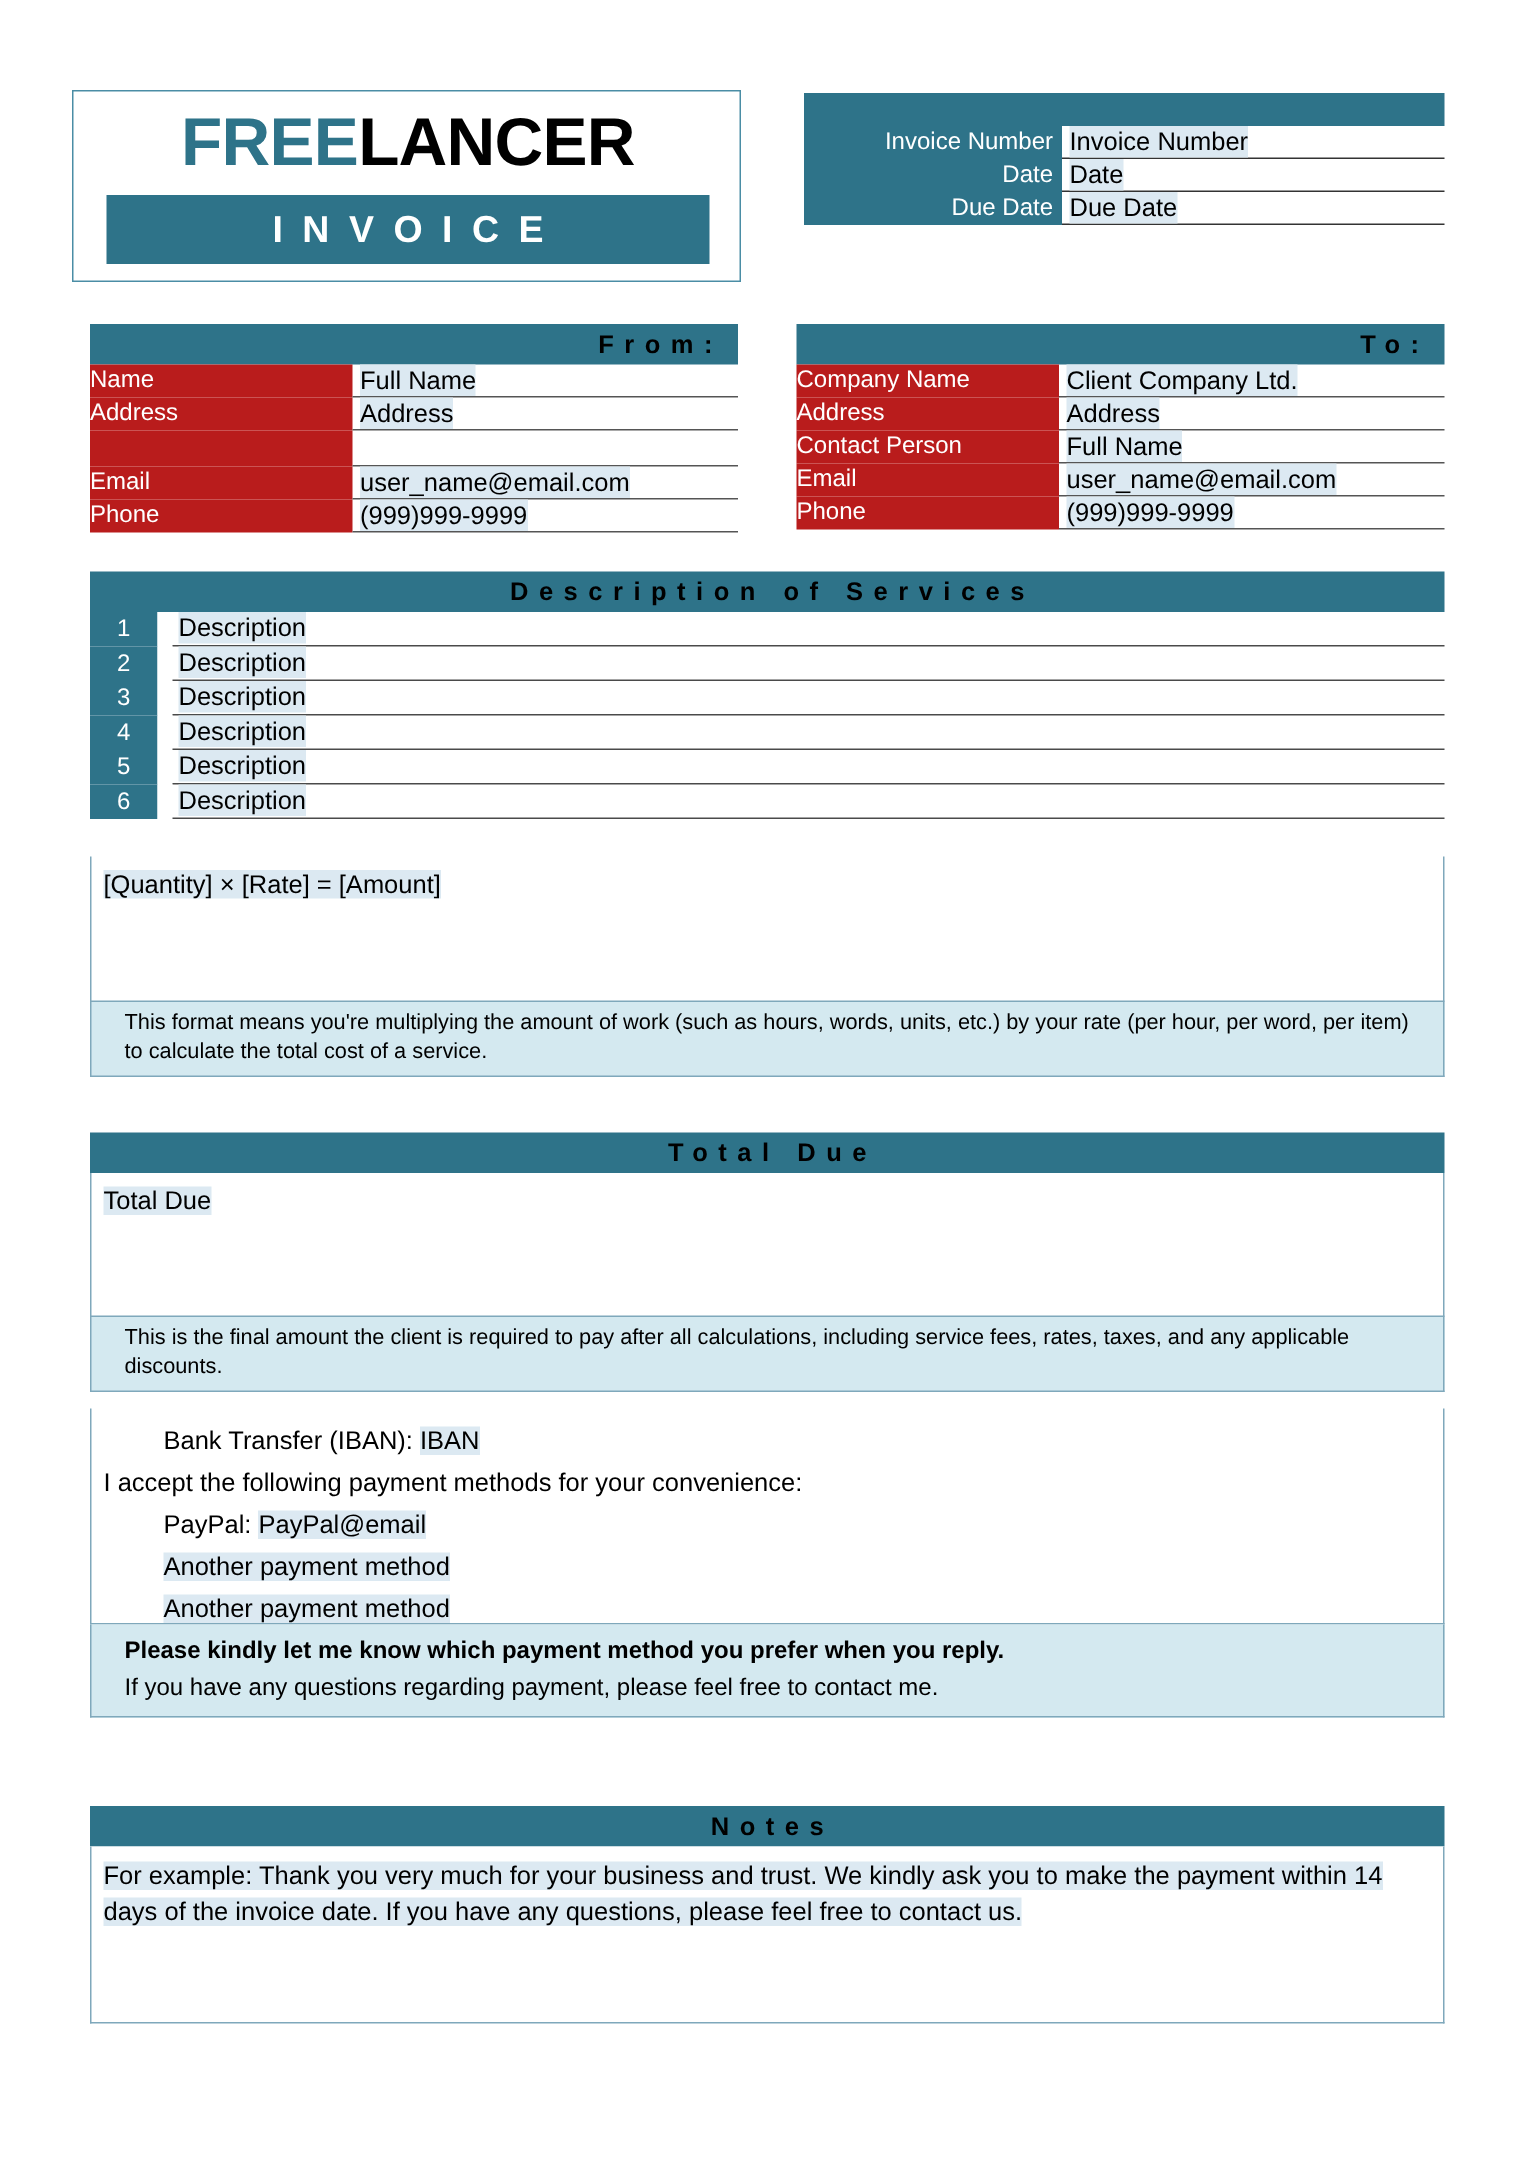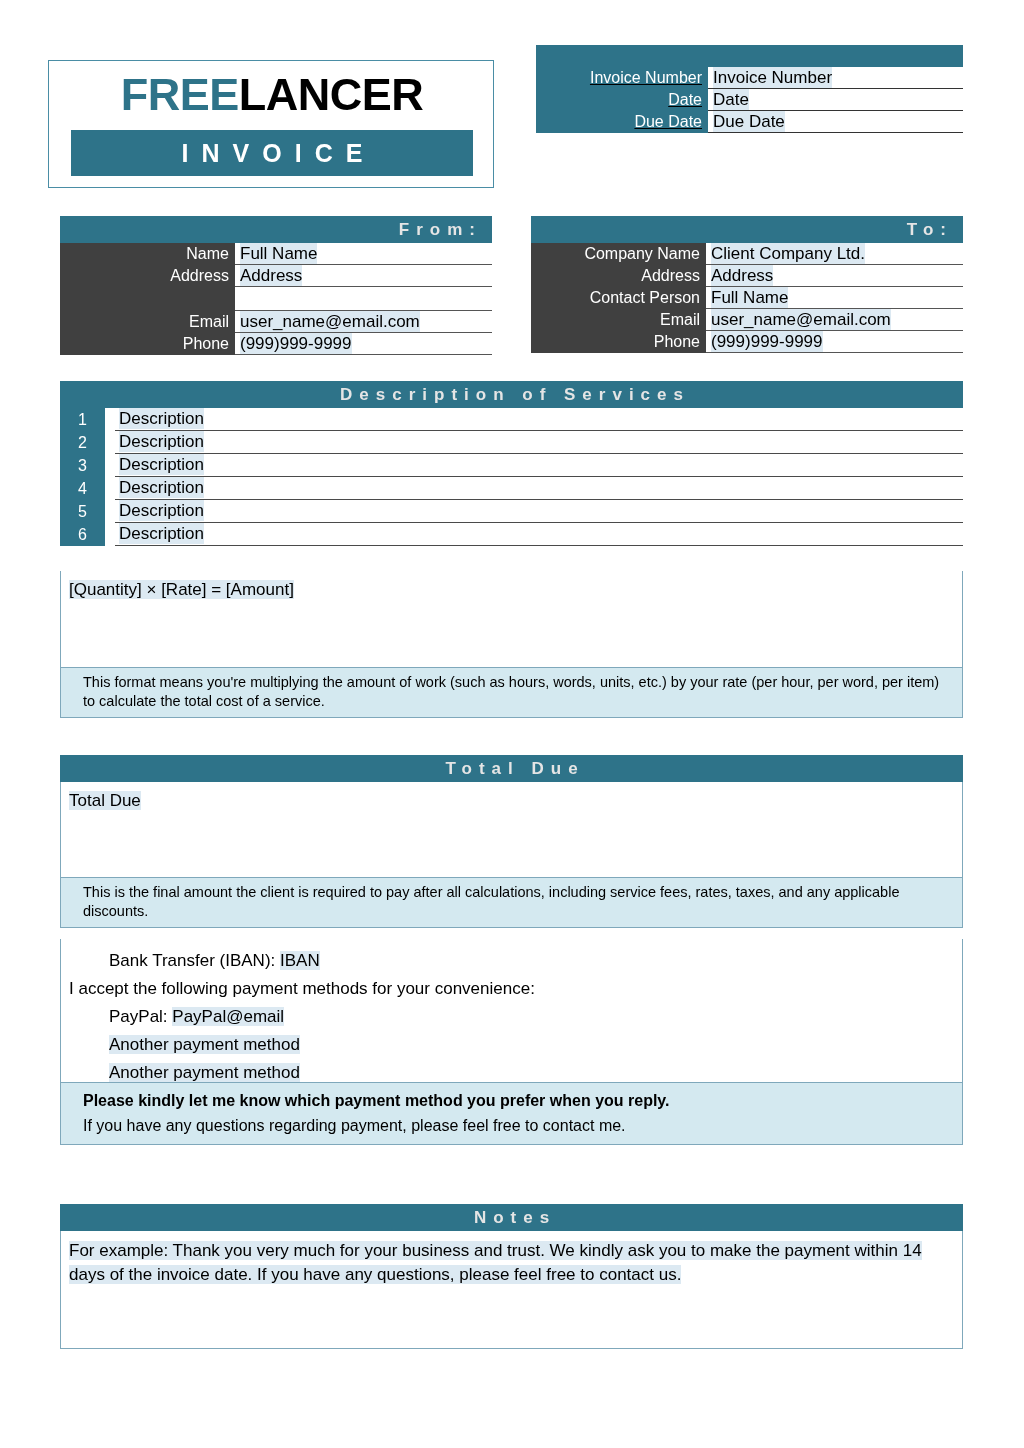--- a/index.html
+++ b/index.html
@@ -39,59 +39,58 @@
     color: #ffffff;
     font-size: 25px; font-weight: bold;
     letter-spacing: 13px;
     text-align: center;
     line-height: 46px;
     text-indent: 13px;
   }
 
   
   .meta {
-    position: absolute; left: 536px; top: 45px;
+    position: absolute; left: 536px; top: 62px;
     width: 427px;
-    text-decoration: underline;
   }
   .meta-cap { height: 22px; background: #2e7389; }
   .meta-row { display: flex; height: 22px; align-items: stretch; }
   .meta-label {
     width: 172px; background: #2e7389; color: #ffffff;
     font-size: 16px; line-height: 22px; text-align: right;
     padding-right: 6px; white-space: nowrap;
   }
   .meta-val-wrap {
     flex: 1; border-bottom: 1.5px solid #333; position: relative;
     padding-left: 5px;
   }
   .meta-val {
     font-size: 17px; line-height: 21px;
     background: #dce9f2; display: inline-block; white-space: nowrap;
   }
 
   
   .bar {
-    background: #2e7389; color: #e5e5e5;
+    background: #2e7389; color: #000000;
     font-size: 17px; font-weight: bold;
     letter-spacing: 7px;
     height: 27px; line-height: 27px;
     text-indent: 7px;
   }
   .bar.center { text-align: center; }
   .bar.right { text-align: right; padding-right: 10px; }
 
   
   .from-box { position: absolute; left: 60px; top: 216px; width: 432px; }
   .to-box   { position: absolute; left: 531px; top: 216px; width: 432px; }
   .party-row { display: flex; height: 22px; }
   .party-row.blank { height: 24px; }
   .party-label {
-    background: #404040; color: #ffffff;
-    font-size: 16px; line-height: 22px; text-align: right;
+    background: #b91c1c; color: #ffffff;
+    font-size: 16px; line-height: 22px; text-align: left;
     padding-right: 6px; white-space: nowrap;
   }
   .from-box .party-label { width: 175px; }
   .to-box .party-label { width: 175px; }
   .party-row.blank .party-label { line-height: 24px; }
   .party-val-wrap {
     flex: 1; border-bottom: 1.2px solid #555;
     padding-left: 5px; position: relative;
   }
   .party-val {

